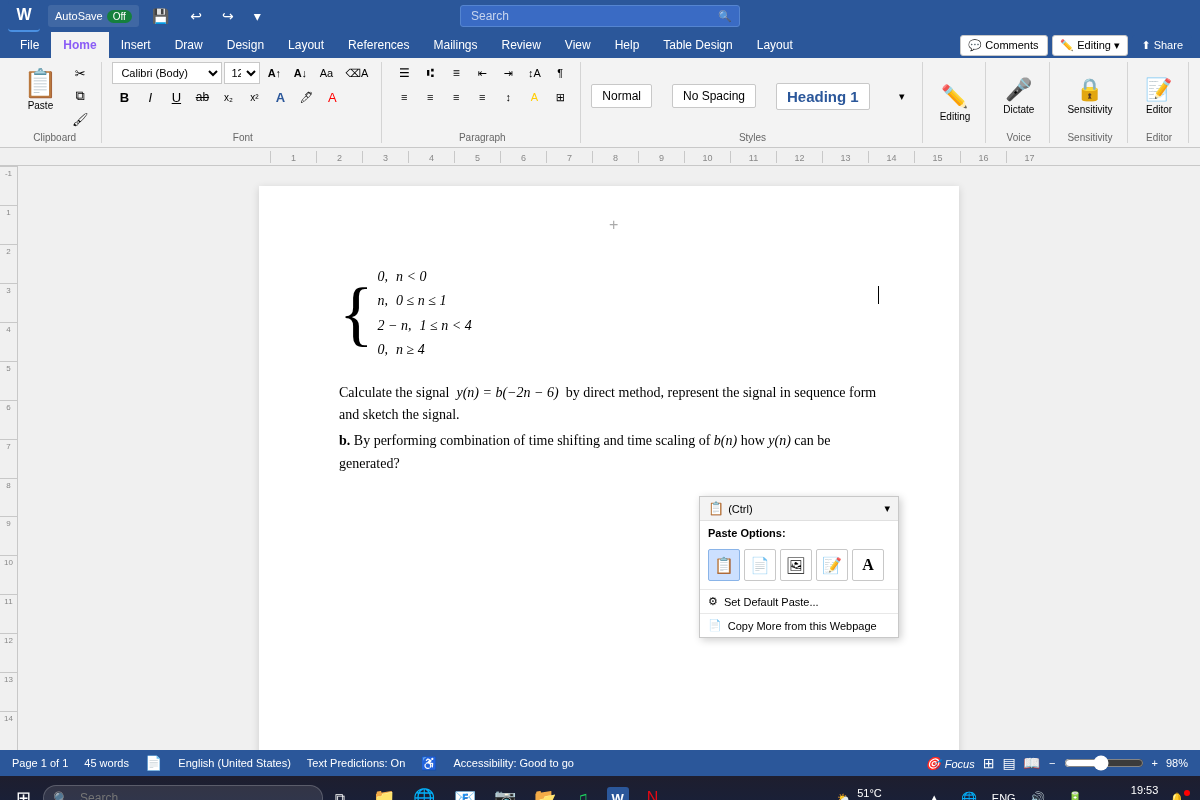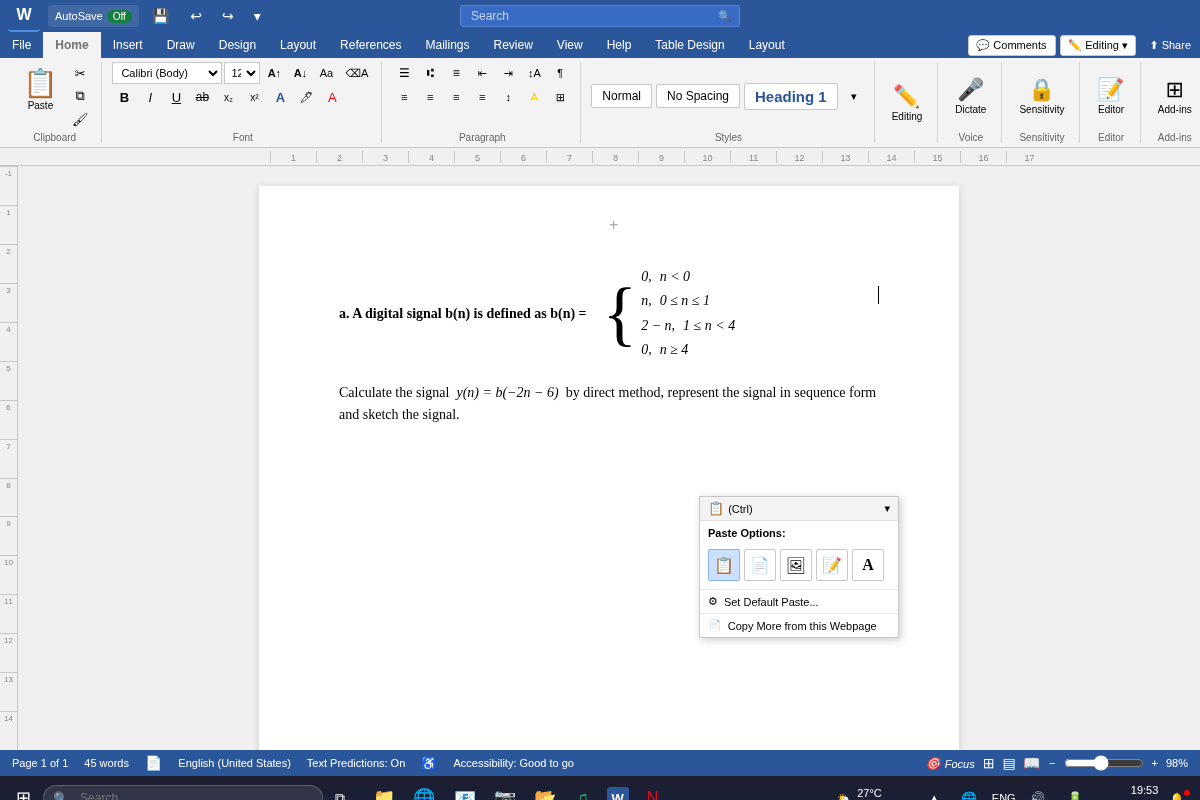--- a/index.html
+++ b/index.html
@@ -38,31 +38,31 @@
     
     #ribbon {
       background: #f3f3f3;
       border-bottom: 1px solid #c8c8c8;
     }
 
     
     .ribbon-tabs {
       display: flex;
       background: #2b579a;
-      padding: 0 0;
+      padding: 0 8px;
     }
     .ribbon-tab {
       color: white;
       padding: 6px 12px;
       font-size: 12px;
       cursor: pointer;
       border: none;
       background: none;
     }
-    .ribbon-tab.active { background: #f3f3f3; color: #737373; font-weight: 600; }
+    .ribbon-tab.active { background: #f3f3f3; color: #8b5cf6; font-weight: 600; }
     .ribbon-right { margin-left: auto; display: flex; align-items: center; gap: 4px; }
     .ribbon-right-btn {
       background: white;
       border: 1px solid #c8c8c8;
       border-radius: 3px;
       padding: 3px 8px;
       font-size: 11px;
       cursor: pointer;
       display: flex; align-items: center; gap: 3px;
     }
@@ -151,21 +151,21 @@
       font-size: 11px;
       padding: 1px 2px;
       height: 22px;
       width: 36px;
     }
 
     
     .styles-box {
       display: flex;
       align-items: center;
-      gap: 4px;
+      gap: 20px;
     }
     .style-item {
       border: 1px solid #c8c8c8;
       background: white;
       padding: 4px 10px;
       font-size: 12px;
       cursor: pointer;
       border-radius: 2px;
       min-width: 60px;
       text-align: center;
@@ -646,21 +646,20 @@
   <div id="doc-area">
     <div id="doc-page">
 
       <div style="position:absolute;top:30px;left:350px;font-size:16px;color:#aaa;">+</div>
 
       <div class="cursor-line"></div>
 
       <div class="doc-content">
 
         <div class="math-block">
-          <span class="section-label">a. A digital signal b(n) is defined as b(n) =</span>
           <div class="brace-system">
             <span style="font-size:72px;font-weight:100;line-height:0.9;font-family:'Times New Roman',serif;">{</span>
             <div class="cases-content">
               <div class="case-row">
                 <span class="fml">0,</span>
                 <span class="fml">n &lt; 0</span>
               </div>
               <div class="case-row">
                 <span class="fml">n,</span>
                 <span class="fml">0 ≤ n ≤ 1</span>
@@ -674,20 +673,23 @@
                 <span class="fml">n ≥ 4</span>
               </div>
             </div>
           </div>
         </div>
 
         <p class="para-text">
           Calculate the signal &nbsp;<span class="fml">y(n) = b(−2n − 6)</span>&nbsp; by direct method, represent the signal in sequence form and sketch the signal.
         </p>
 
+        <p class="para-text">
+          <strong>b.</strong> By performing combination of time shifting and time scaling of <span class="fml">b(n)</span> how <span class="fml">y(n)</span> can be generated?
+        </p>
       </div>
 
       <div id="paste-popup">
         <div class="paste-popup-header">
           <span style="font-size:13px;">📋</span>
           <span>(Ctrl)</span>
           <span style="margin-left:auto;cursor:pointer;">▾</span>
         </div>
         <div class="paste-popup-title">Paste Options:</div>
         <div class="paste-icons-row">
@@ -765,21 +767,21 @@
       <div style="background:#2b579a;color:white;border-radius:3px;width:22px;height:22px;display:flex;align-items:center;justify-content:center;font-size:13px;font-weight:bold;">W</div>
     </button>
     <button class="task-icon-btn" style="color:#e50914;font-size:16px;">N</button>
   </div>
 
   <div class="taskbar-right">
 
     <div class="weather-widget">
       <span>⛅</span>
       <div>
-        <div>27°C</div>
+        <div>51°C</div>
         <div style="font-size:9px;">Partly cloudy</div>
       </div>
     </div>
 
     <div class="sys-icons">
       <button class="task-icon-btn" style="font-size:11px;">▲</button>
       <button class="task-icon-btn" style="font-size:13px;">🌐</button>
       <span style="cursor:pointer;font-size:11px;">ENG</span>
       <button class="task-icon-btn" style="font-size:13px;">🔊</button>
       <button class="task-icon-btn" style="font-size:13px;">🔋</button>

